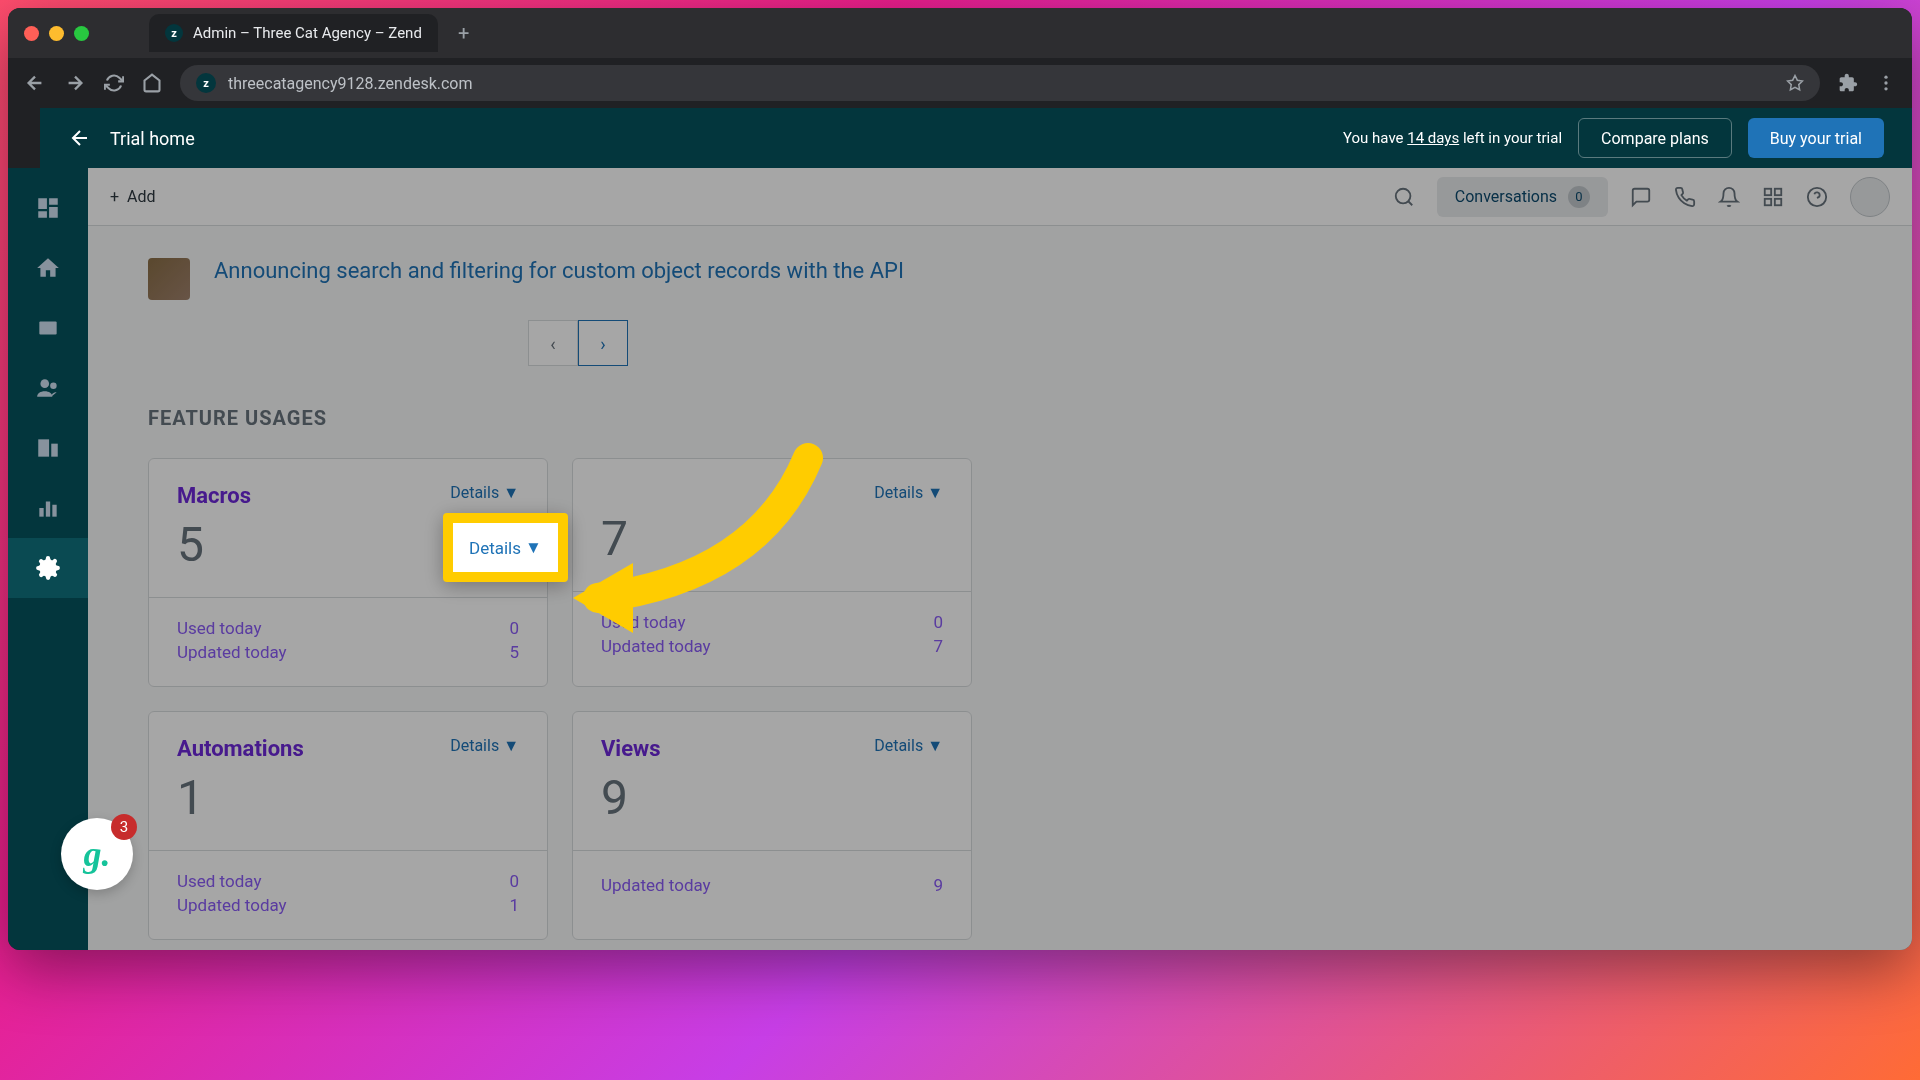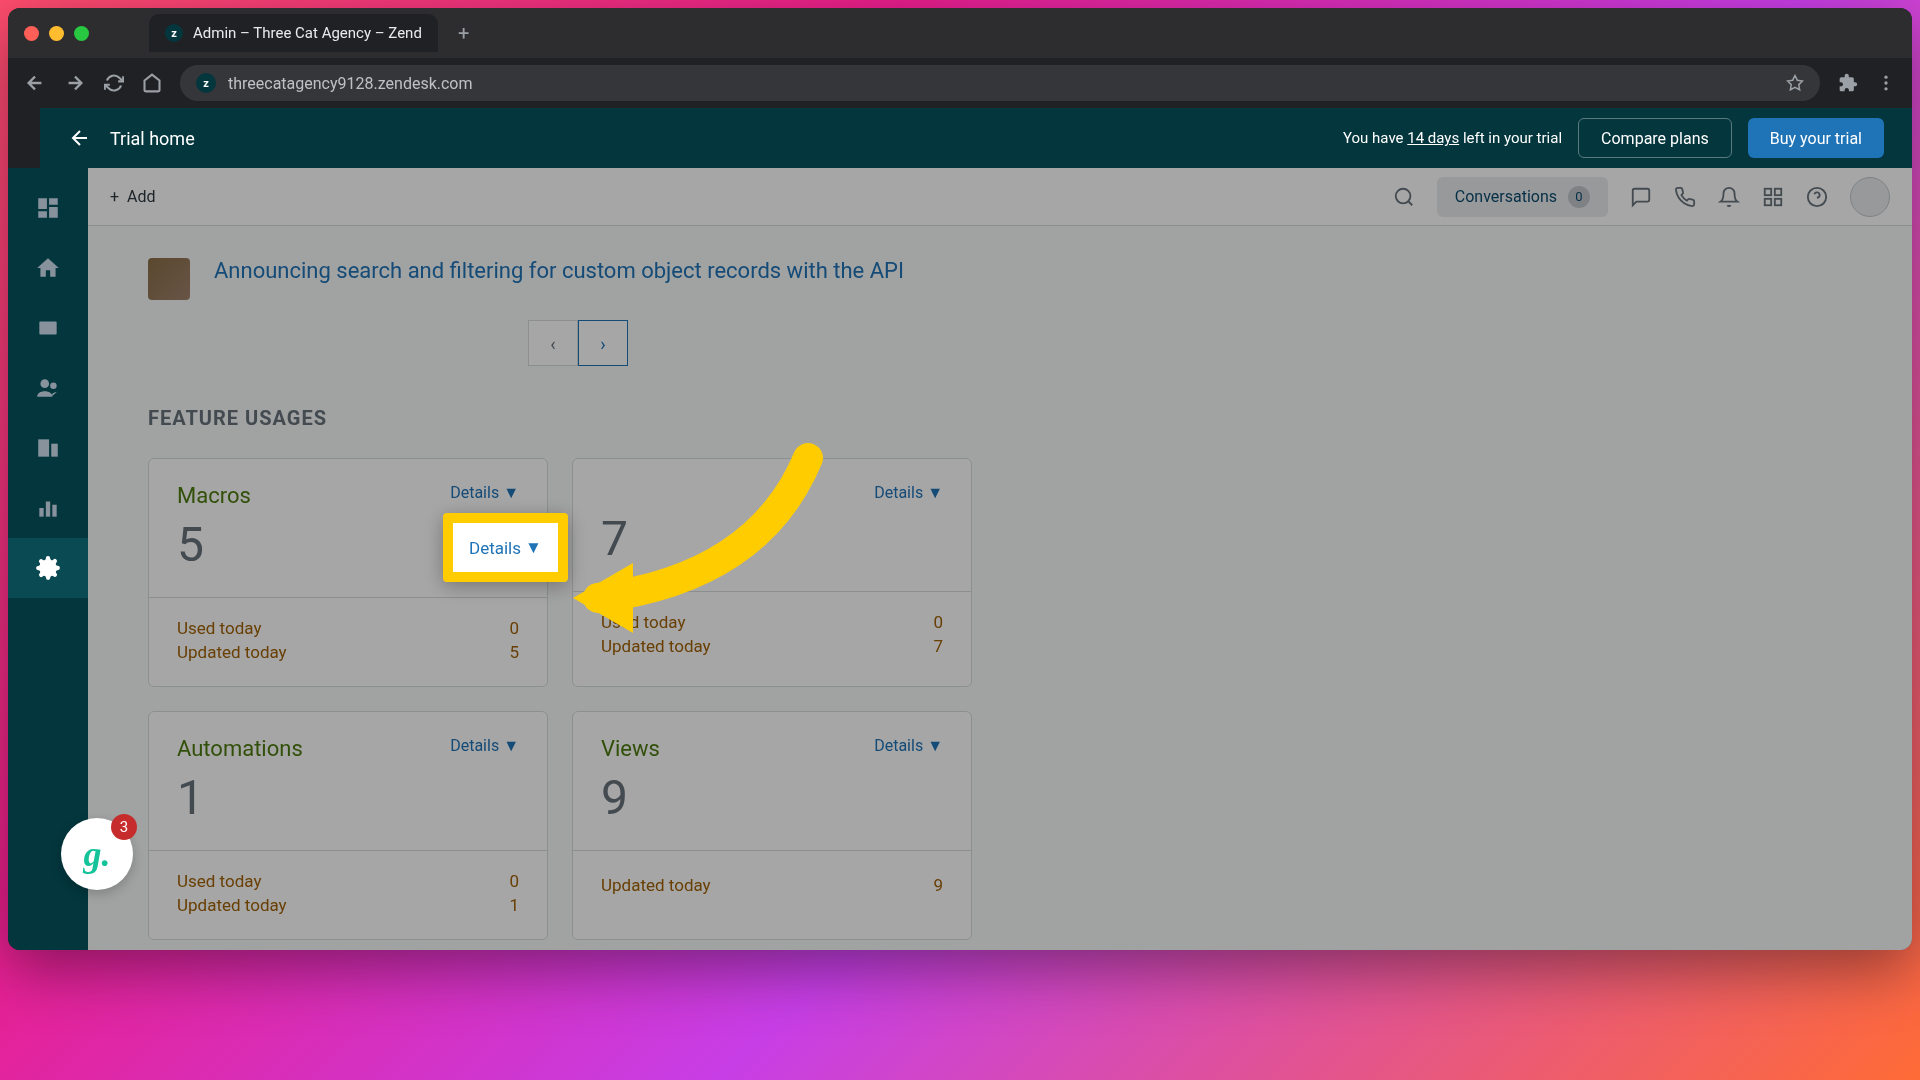--- a/index.html
+++ b/index.html
@@ -48,25 +48,25 @@
 .announce-title { color: #1f73b7; font-size: 22px; margin-bottom: 6px; }
 .announce-meta { color: #68737d; font-size: 17px; }
 .pager { display: flex; gap: 0; margin: 20px 0 40px 380px; }
 .pager-btn { width: 50px; height: 46px; border: 1px solid #d8dcde; background: #fff; display: flex; align-items: center; justify-content: center; color: #68737d; font-size: 18px; cursor: pointer; }
 .pager-btn.active { border-color: #1f73b7; color: #1f73b7; }
 .section-title { font-size: 20px; font-weight: 700; color: #68737d; letter-spacing: 1px; margin-bottom: 28px; }
 .cards { display: grid; grid-template-columns: 400px 400px; gap: 24px; }
 .card { background: #fff; border: 1px solid #d8dcde; border-radius: 6px; }
 .card-top { padding: 24px 28px; display: flex; flex-direction: column; }
 .card-header-row { display: flex; justify-content: space-between; align-items: flex-start; margin-bottom: 8px; }
-.card-title { font-size: 22px; font-weight: 400; color: #4d7c0f; }
+.card-title { font-size: 22px; font-weight: 700; color: #6d28d9; }
 .details-link { color: #1f73b7; font-size: 16px; cursor: pointer; display: flex; align-items: center; gap: 4px; }
 .card-number { font-size: 48px; color: #68737d; font-weight: 400; }
 .card-bottom { border-top: 1px solid #d8dcde; padding: 20px 28px; }
-.stat-row { display: flex; justify-content: space-between; font-size: 17px; color: #a16207; margin-bottom: 4px; }
+.stat-row { display: flex; justify-content: space-between; font-size: 17px; color: #8b5cf6; margin-bottom: 4px; }
 .highlight-box { position: absolute; z-index: 10; background: #fff; border: 10px solid #ffcc00; padding: 14px 16px; border-radius: 4px; box-shadow: 0 4px 20px rgba(0,0,0,0.3); }
 .highlight-box .details-link { font-size: 17px; }
 .arrow-svg { position: absolute; z-index: 11; pointer-events: none; }
 .grammarly { position: absolute; bottom: 60px; left: 53px; width: 72px; height: 72px; background: #fff; border-radius: 50%; box-shadow: 0 4px 12px rgba(0,0,0,0.2); display: flex; align-items: center; justify-content: center; z-index: 20; }
 .grammarly-inner { color: #15c39a; font-size: 36px; font-weight: bold; font-style: italic; font-family: Georgia, serif; }
 .grammarly-badge { position: absolute; top: -4px; right: -4px; width: 26px; height: 26px; background: #c72c2c; border-radius: 50%; color: #fff; font-size: 15px; display: flex; align-items: center; justify-content: center; }
 </style>
 </head>
 <body>
 

